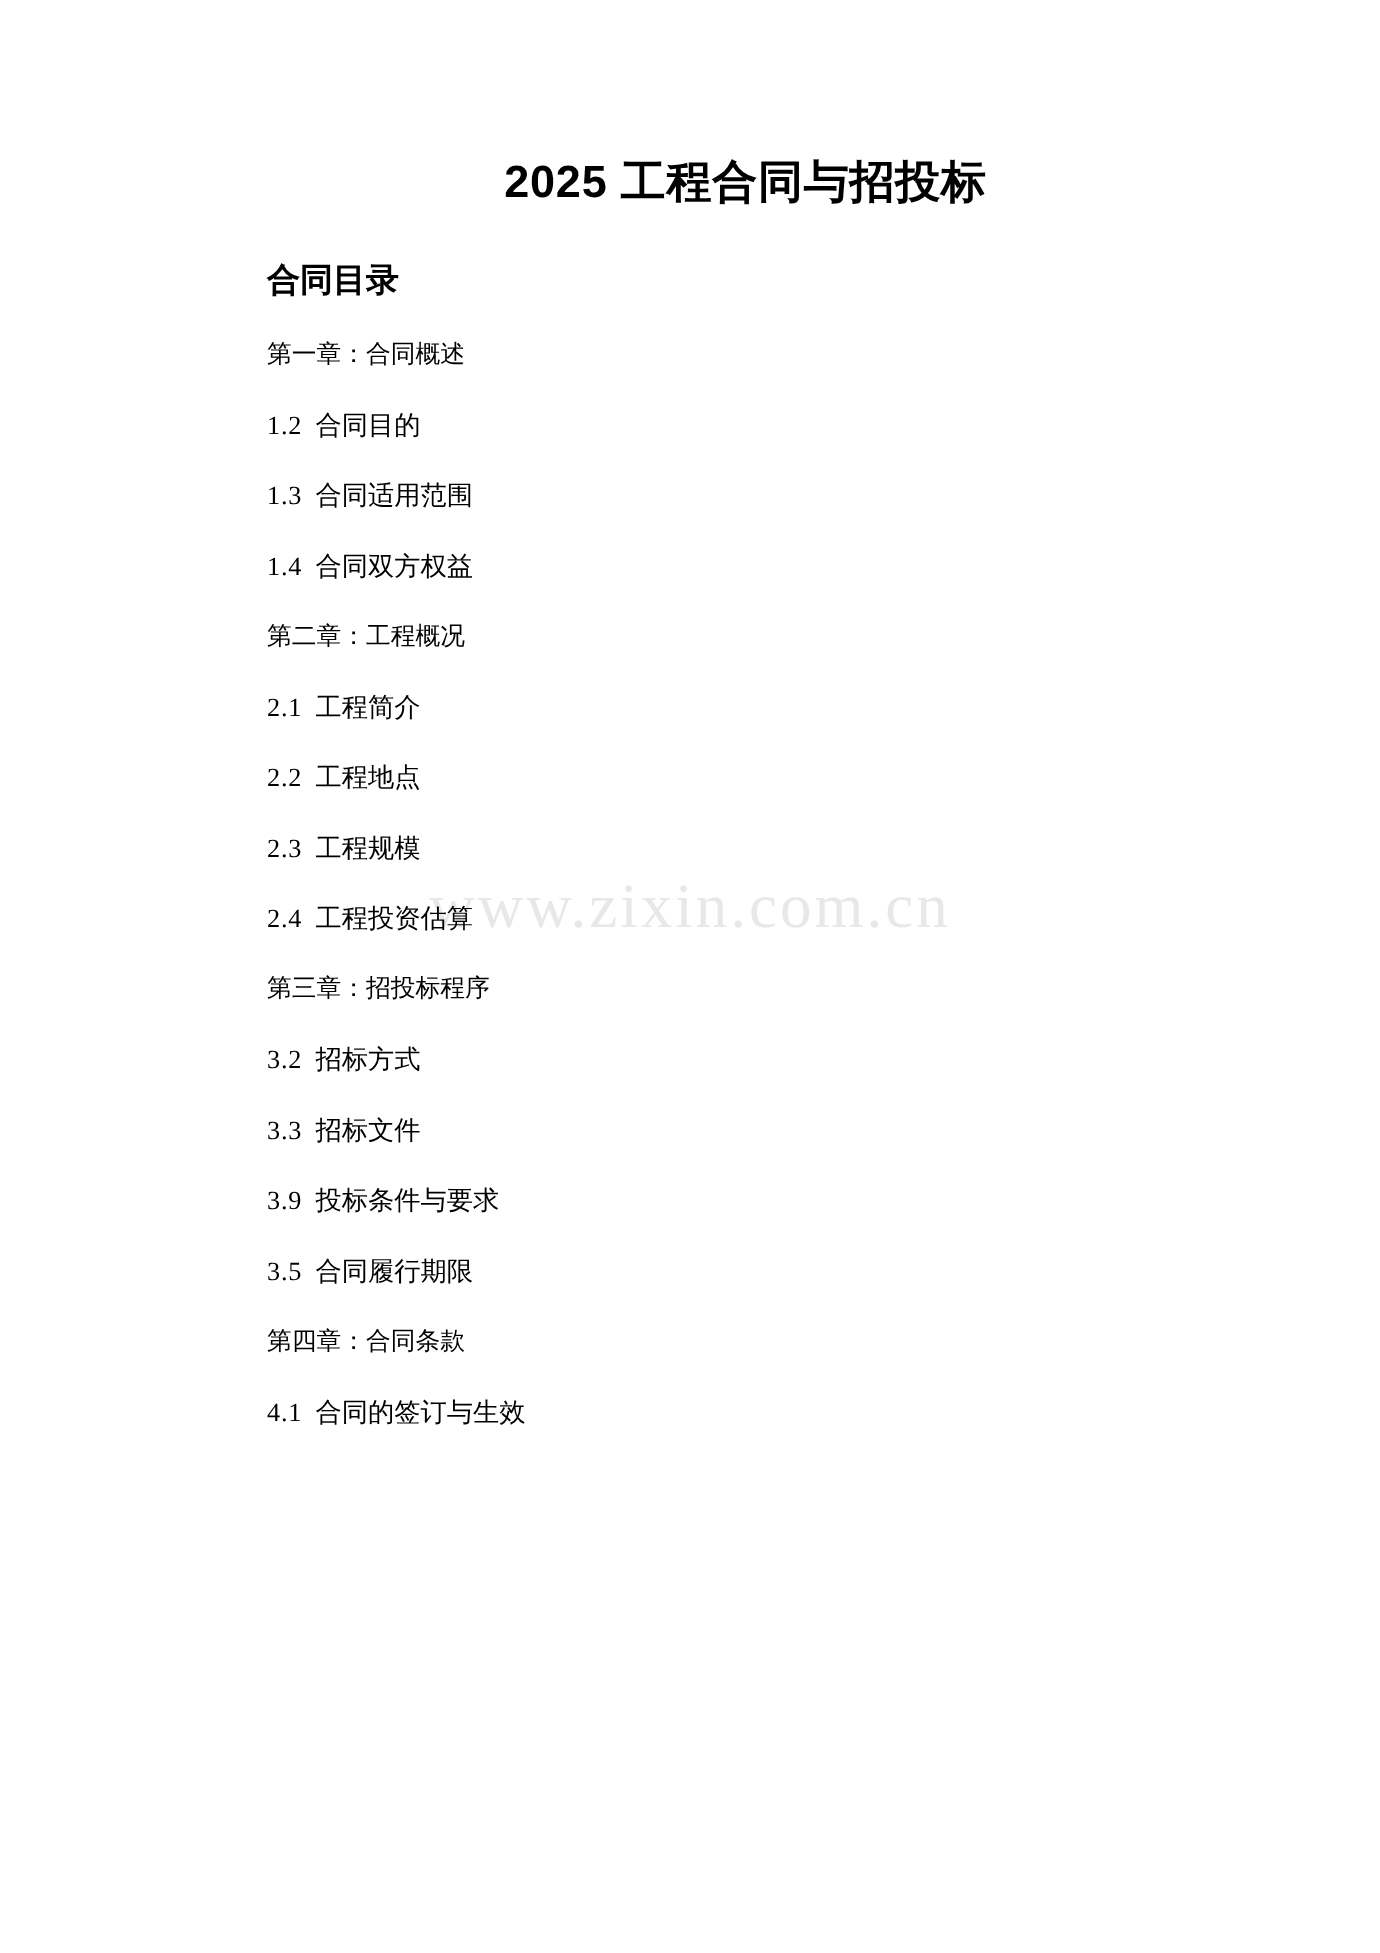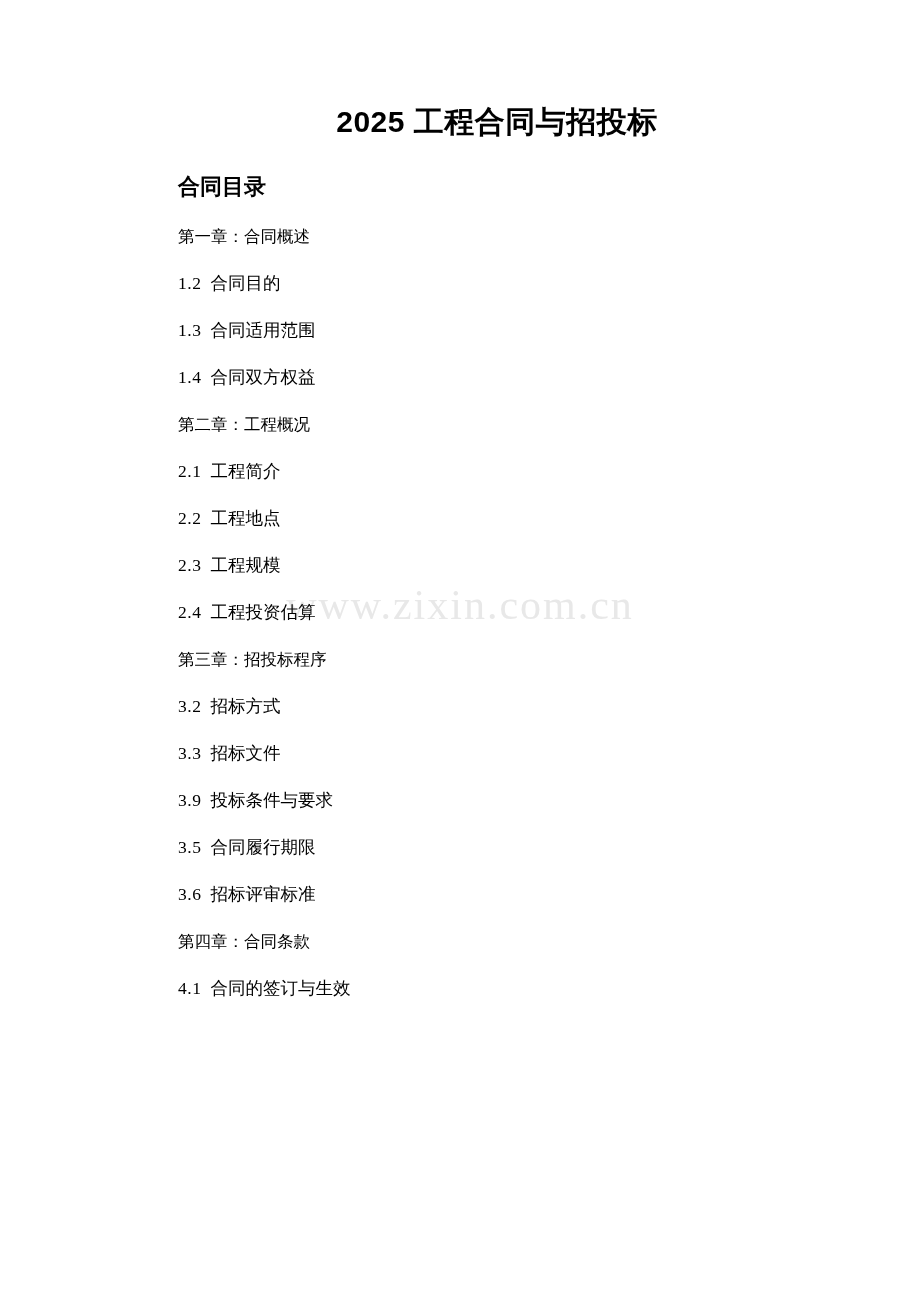--- a/index.html
+++ b/index.html
@@ -97,19 +97,18 @@
         <div class="chapter">第二章：工程概况</div>
         <div class="entry"><span class="num">2.1</span><span class="sep"></span><span class="label">工程简介</span></div>
         <div class="entry"><span class="num">2.2</span><span class="sep"></span><span class="label">工程地点</span></div>
         <div class="entry"><span class="num">2.3</span><span class="sep"></span><span class="label">工程规模</span></div>
         <div class="entry"><span class="num">2.4</span><span class="sep"></span><span class="label">工程投资估算</span></div>
         <div class="chapter">第三章：招投标程序</div>
         <div class="entry"><span class="num">3.2</span><span class="sep"></span><span class="label">招标方式</span></div>
         <div class="entry"><span class="num">3.3</span><span class="sep"></span><span class="label">招标文件</span></div>
         <div class="entry"><span class="num">3.9</span><span class="sep"></span><span class="label">投标条件与要求</span></div>
         <div class="entry"><span class="num">3.5</span><span class="sep"></span><span class="label">合同履行期限</span></div>
-        <div class="entry"><span class="num">3.6</span><span class="sep"></span><span class="label">招标评审标准</span></div>
         <div class="chapter">第四章：合同条款</div>
         <div class="entry"><span class="num">4.1</span><span class="sep"></span><span class="label">合同的签订与生效</span></div>
       </div>
 
   </div>
 </div>
 
 </body></html>

